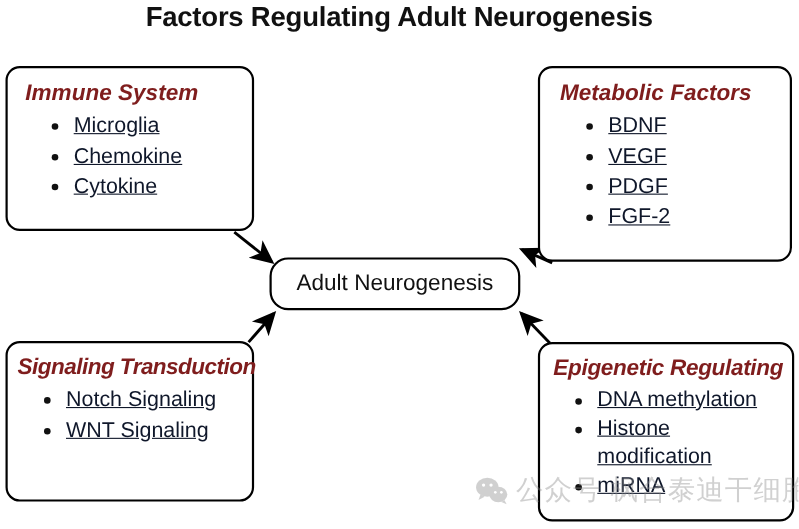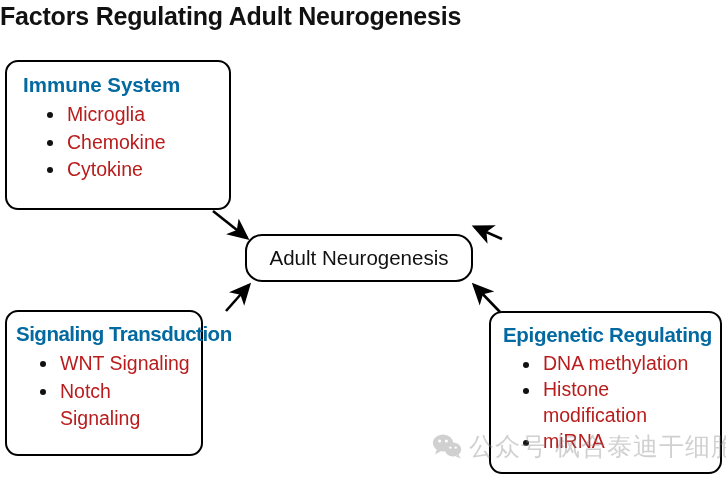--- a/index.html
+++ b/index.html
@@ -24,66 +24,69 @@
     top: 0;
     width: 726px;
     height: 481px;
     pointer-events: none;
   }
   .diagram-title {
     position: absolute;
     left: 0;
     top: 2px;
     width: 726px;
+    text-align: center;
     font-size: 25px;
     font-weight: bold;
     letter-spacing: -0.2px;
     color: #111111;
   }
   .node {
     position: absolute;
     box-sizing: border-box;
     background: #ffffff;
     border: 2.5px solid #000000;
     border-radius: 13px;
   }
   .node-title {
     font-size: 20.5px;
     font-weight: bold;
     line-height: 1.12;
-    color: #0369a1;
+    color: #7f1d1d;
     white-space: nowrap;
+    font-style: italic;
   }
   .node-list {
     list-style: none;
     margin: 4px 0 0 0;
     padding: 0 0 0 22px;
   }
   .node-list li {
     position: relative;
     font-size: 19.5px;
     line-height: 1.42;
-    color: #b91c1c;
+    color: #0f172a;
     padding-left: 22px;
+    text-decoration: underline;
   }
   .node-list li::before {
     content: "";
     position: absolute;
     left: 2px;
     top: 11px;
     width: 6px;
     height: 6px;
     border-radius: 50%;
     background: #111111;
   }
 
   
   #node-immune    { left: 5px;   top: 60px;  width: 226px; height: 150px; padding: 12px 10px 0 16px; }
   #node-metabolic { left: 489px; top: 60px;  width: 231px; height: 178px; padding: 12px 10px 0 18px; }
-  #node-signaling { left: 5px;   top: 310px; width: 198px; height: 146px; padding: 11px 6px 0 9px; }
+  #node-signaling { left: 5px;   top: 310px; width: 226px; height: 146px; padding: 11px 6px 0 9px; }
   #node-epigenetic{ left: 489px; top: 311px; width: 233px; height: 163px; padding: 11px 8px 0 12px; }
   #node-center    { left: 245px; top: 234px; width: 228px; height: 48px; border-radius: 17px; }
 
   #node-center .center-label {
     font-size: 20.5px;
     line-height: 44px;
     text-align: center;
     color: #111111;
     white-space: nowrap;
   }
@@ -134,30 +137,39 @@
 
   <div class="node" id="node-immune">
     <div class="node-title">Immune System</div>
     <ul class="node-list">
       <li>Microglia</li>
       <li>Chemokine</li>
       <li>Cytokine</li>
     </ul>
   </div>
 
+  <div class="node" id="node-metabolic">
+    <div class="node-title">Metabolic Factors</div>
+    <ul class="node-list">
+      <li>BDNF</li>
+      <li>VEGF</li>
+      <li>PDGF</li>
+      <li>FGF-2</li>
+    </ul>
+  </div>
 
   <div class="node" id="node-center">
     <div class="center-label">Adult Neurogenesis</div>
   </div>
 
   <div class="node" id="node-signaling">
     <div class="node-title">Signaling Transduction</div>
     <ul class="node-list">
+      <li>Notch Signaling</li>
       <li>WNT Signaling</li>
-      <li>Notch Signaling</li>
     </ul>
   </div>
 
   <div class="node" id="node-epigenetic">
     <div class="node-title">Epigenetic Regulating</div>
     <ul class="node-list">
       <li>DNA methylation</li>
       <li>Histone modification</li>
       <li>miRNA</li>
     </ul>

